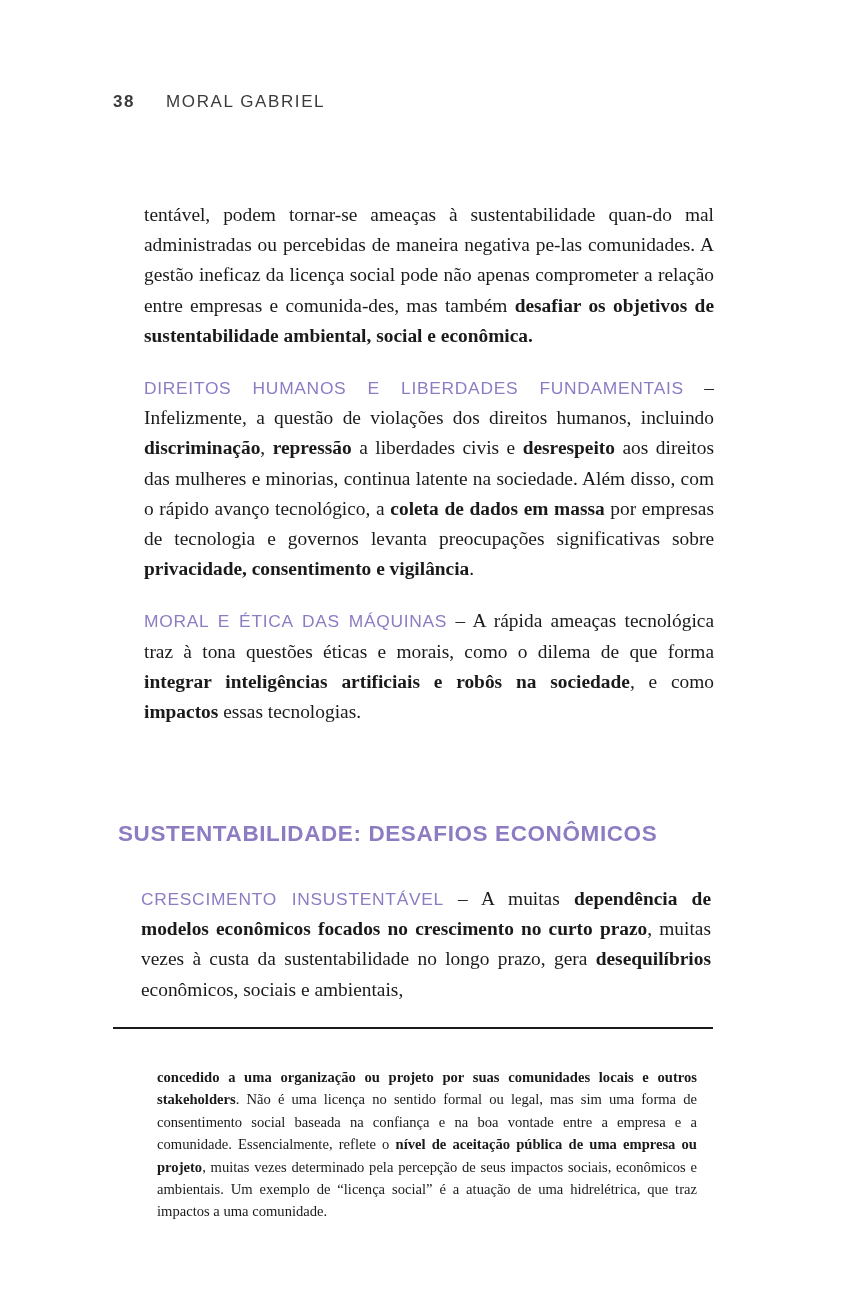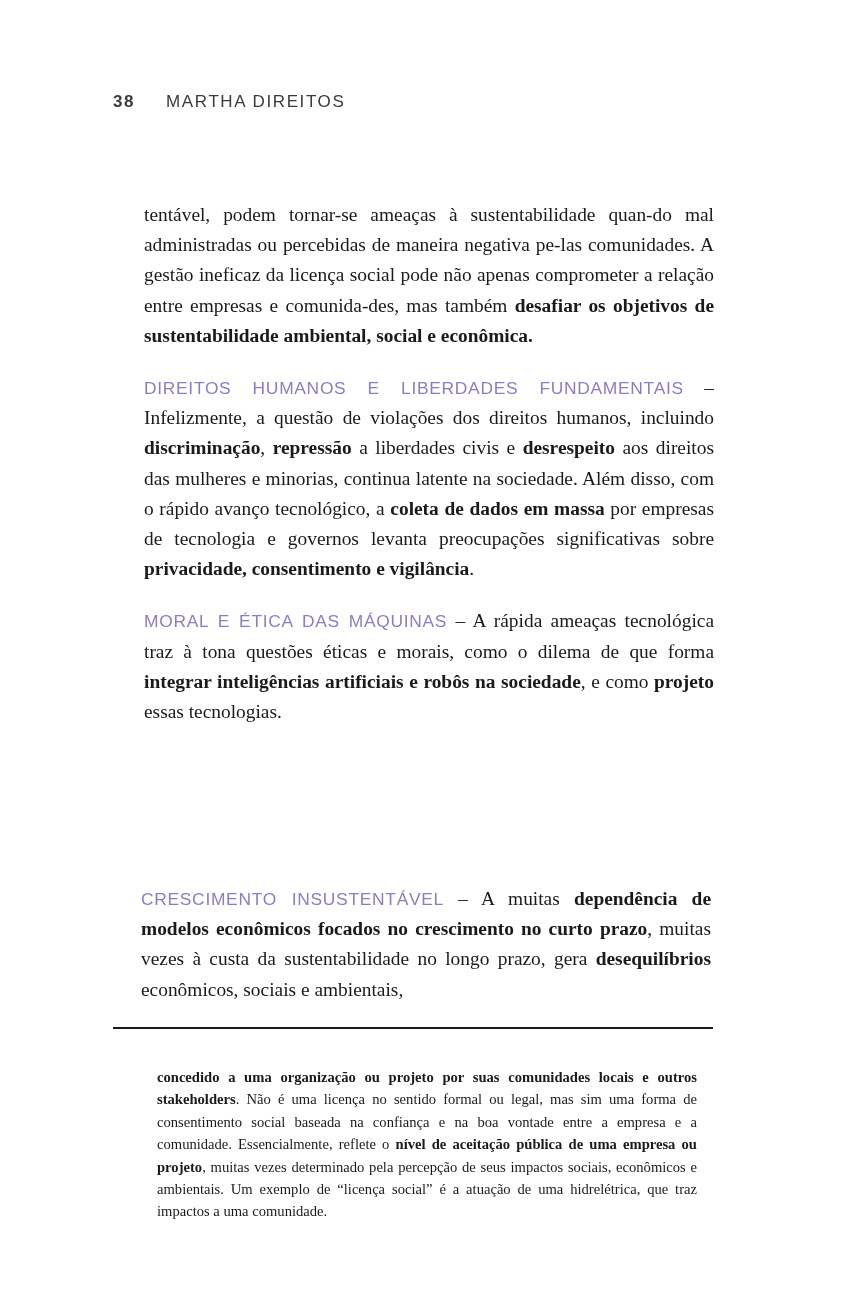--- a/index.html
+++ b/index.html
@@ -104,33 +104,34 @@
   }
   .footnote p { margin: 16px; }
 </style>
 </head>
 <body>
 
 <div class="page">
 
   <div class="running-head">
     <span class="folio">38</span>
-    <span class="booktitle">MARTHA DIREITOS</span>
+    <span class="booktitle">MORAL GABRIEL</span>
   </div>
 
   <div class="body-col">
 
     <p class="para"><span>tentável, podem tornar-se ameaças à sustentabilidade quan-do mal administradas ou percebidas de maneira negativa pe-las comunidades. A gestão ineficaz da licença social pode não apenas comprometer a relação entre empresas e comunida-des, mas também </span><b>desafiar os objetivos de sustentabilidade ambiental, social e econômica.</b></p>
 
     <p class="para"><span class="lead">DIREITOS HUMANOS E LIBERDADES FUNDAMENTAIS</span><span> – Infelizmente, a questão de violações dos direitos humanos, incluindo </span><b>discriminação</b><span>, </span><b>repressão</b><span> a liberdades civis e </span><b>desrespeito</b><span> aos direitos das mulheres e minorias, continua latente na sociedade. Além disso, com o rápido avanço tecnológico, a </span><b>coleta de dados em massa</b><span> por empresas de tecnologia e governos levanta preocupações significativas sobre </span><b>privacidade, consentimento e vigilância</b><span>.</span></p>
 
-    <p class="para"><span class="lead">MORAL E ÉTICA DAS MÁQUINAS</span><span> – A rápida ameaças tecnológica traz à tona questões éticas e morais, como o dilema de que forma </span><b>integrar inteligências artificiais e robôs na sociedade</b><span>, e como </span><b>projeto</b><span> essas tecnologias.</span></p>
+    <p class="para"><span class="lead">MORAL E ÉTICA DAS MÁQUINAS</span><span> – A rápida ameaças tecnológica traz à tona questões éticas e morais, como o dilema de que forma </span><b>integrar inteligências artificiais e robôs na sociedade</b><span>, e como </span><b>impactos</b><span> essas tecnologias.</span></p>
 
   </div>
 
+  <h2 class="section-head">SUSTENTABILIDADE: DESAFIOS ECONÔMICOS</h2>
 
   <div class="after-head">
     <p class="para"><span class="lead">CRESCIMENTO INSUSTENTÁVEL</span><span> – A muitas </span><b>dependência de modelos econômicos focados no crescimento no curto prazo</b><span>, muitas vezes à custa da sustentabilidade no longo prazo, gera </span><b>desequilíbrios</b><span> econômicos, sociais e ambientais,</span></p>
   </div>
 
   <div class="footnote-rule"></div>
 
   <div class="footnote">
     <p><b>concedido a uma organização ou projeto por suas comunidades locais e outros stakeholders</b><span>. Não é uma licença no sentido formal ou legal, mas sim uma forma de consentimento social baseada na confiança e na boa vontade entre a empresa e a comunidade. Essencialmente, reflete o </span><b>nível de aceitação pública de uma empresa ou projeto</b><span>, muitas vezes determinado pela percepção de seus impactos sociais, econômicos e ambientais. Um exemplo de “licença social” é a atuação de uma hidrelétrica, que traz impactos a uma comunidade.</span></p>
   </div>

